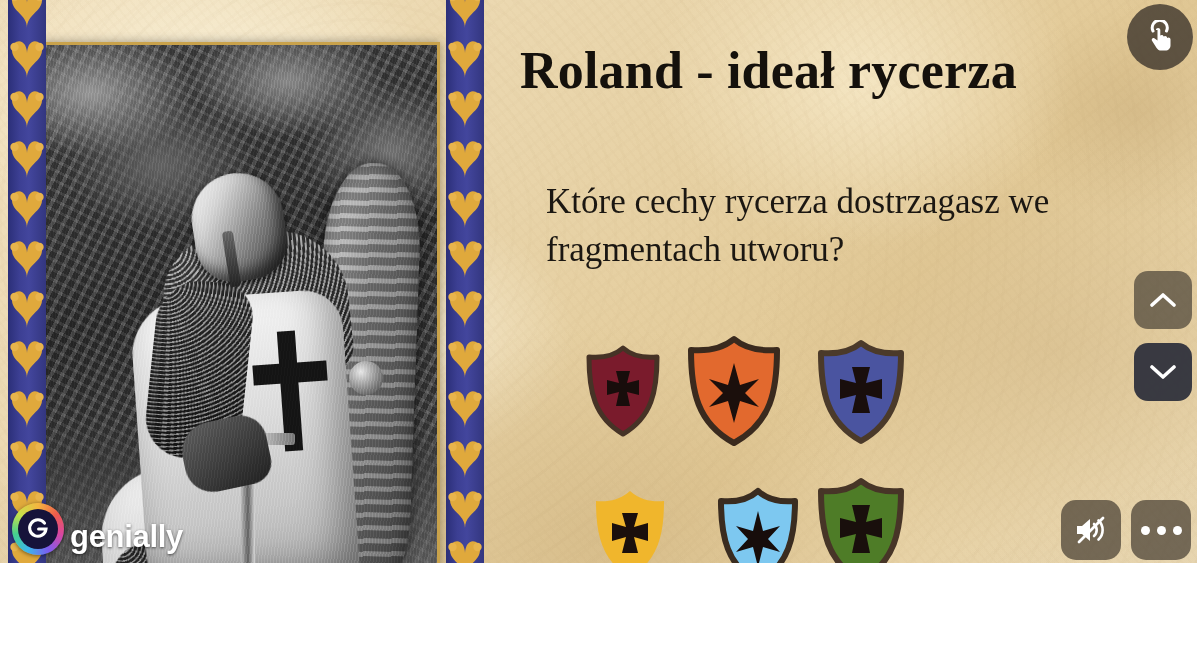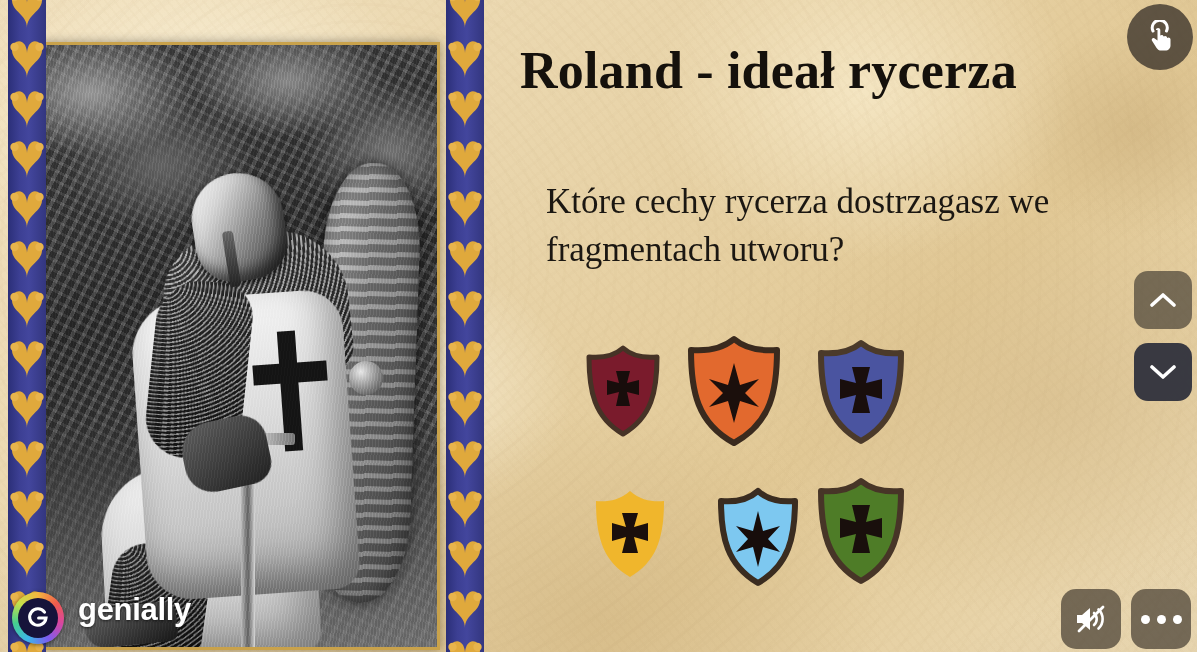--- a/index.html
+++ b/index.html
@@ -8,21 +8,21 @@
   html, body {
     width: 1197px;
     height: 667px;
     overflow: hidden;
     font-family: "Liberation Serif", "DejaVu Serif", serif;
   }
 
   #stage {
     position: relative;
     width: 1197px;
-    height: 652px;
+    height: 563px;
     overflow: hidden;
     background: #4d7c0f;
   }
 
   
   .parchment {
     position: absolute;
     inset: 0;
     background-color: #e9d5ac;
     background-image:
@@ -251,21 +251,21 @@
   .tool-sound { right: 76px; bottom: 3px; }
   .tool-more  { right: 6px;  bottom: 3px; }
 
   .dots { display: flex; gap: 7px; }
   .dots i { width: 9px; height: 9px; border-radius: 50%; background: #fff; display: block; }
 
   
   .genially {
     position: absolute;
     left: 12px; bottom: 8px;
-    display: flex; align-items: flex-start; gap: 14px;
+    display: flex; align-items: flex-end; gap: 6px;
     cursor: pointer;
     z-index: 30;
   }
   .g-mark {
     width: 52px; height: 52px; border-radius: 50%;
     background: conic-gradient(#f4b63f, #ef5b4c, #d946a0, #7b5cf0, #3db6ea, #45cf8e, #c7e04a, #f4b63f);
     display: flex; align-items: center; justify-content: center;
     box-shadow: 0 1px 4px rgba(0,0,0,0.5);
   }
   .g-inner {

